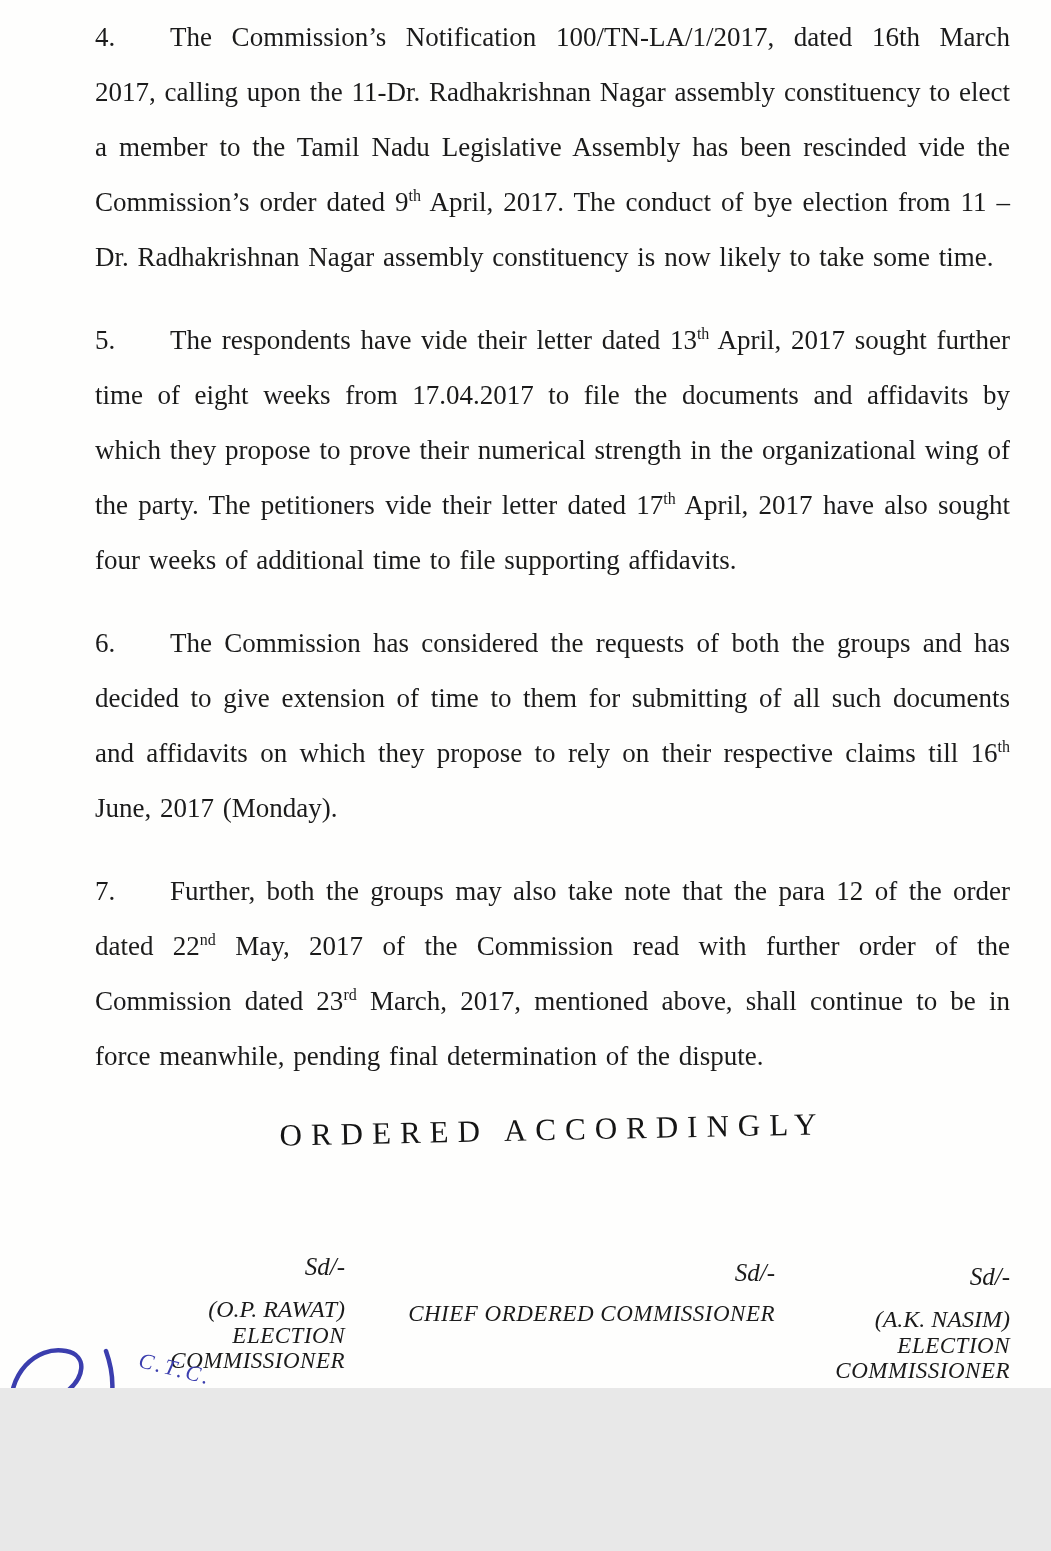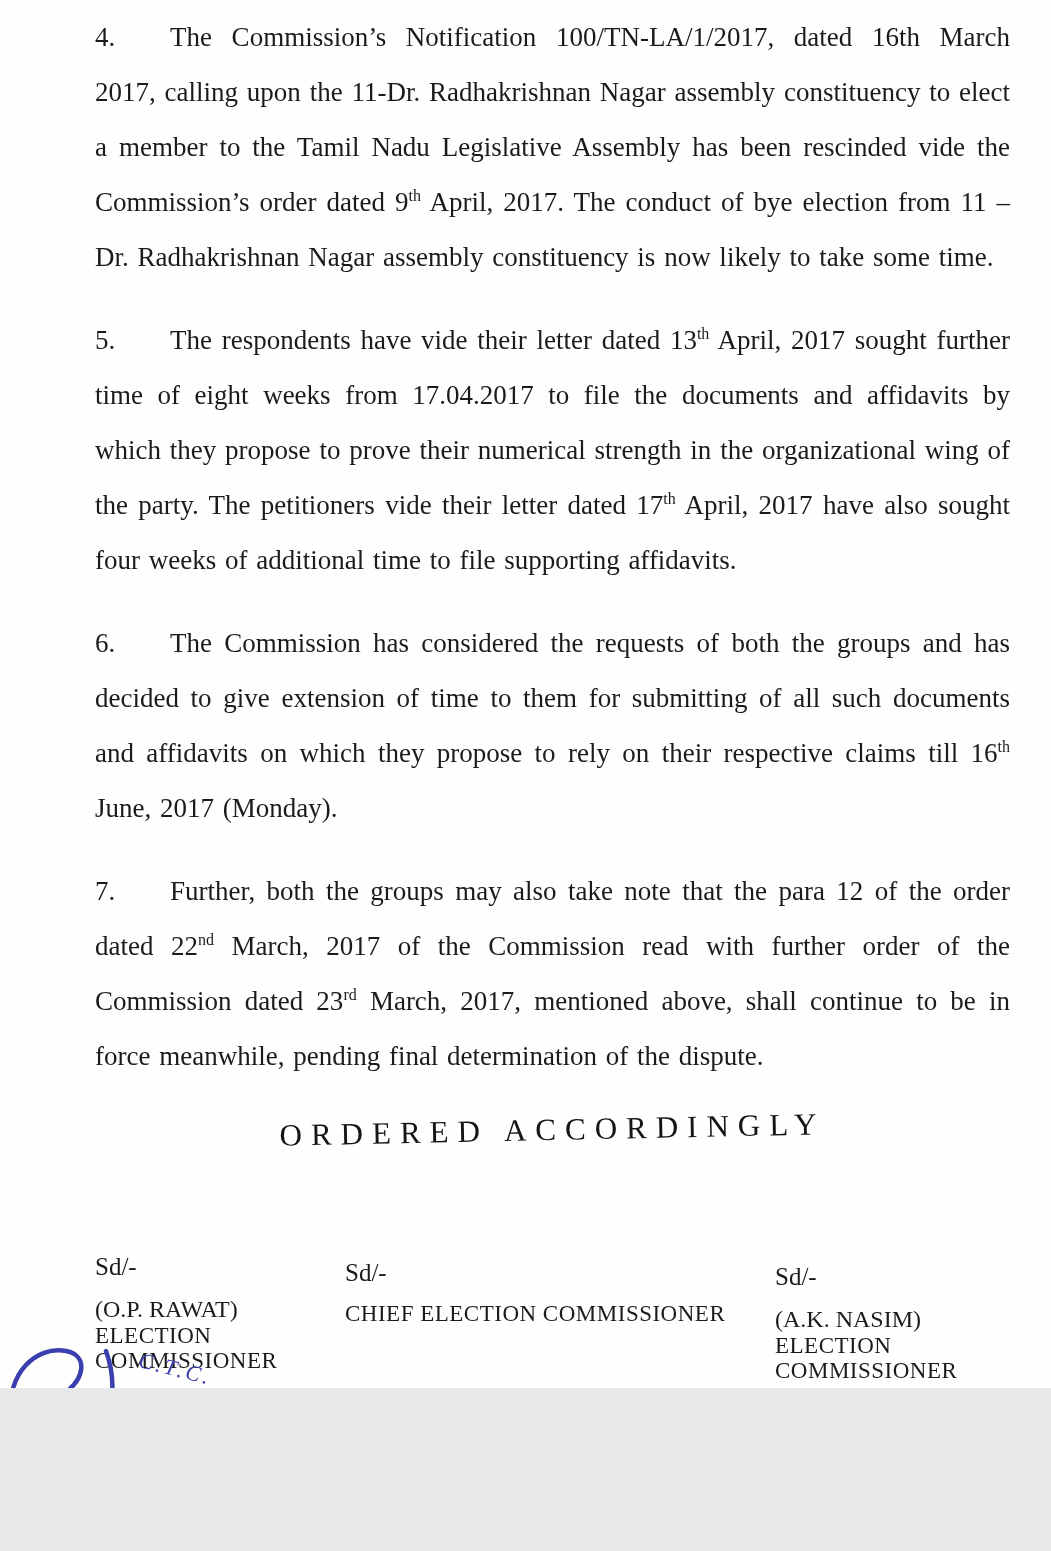--- a/index.html
+++ b/index.html
@@ -29,21 +29,21 @@
     text-align:center;
     font-size:31px;
     letter-spacing:9px;
     transform:rotate(-1.2deg);
     color:#151515;
   }
   .sigrow{
     margin-top:104px;
     display:flex;
   }
-  .sigcol{text-align:left;}
+  .sigcol{text-align:right;font-style:italic;}
   .sigcol.c1{width:250px;}
   .sigcol.c2{width:430px;transform:translateY(6px);}
   .sigcol.c3{width:235px;transform:translateY(10px);}
   .sd{font-size:25px;line-height:30px;margin-bottom:13px;}
   .signame{font-size:24px;line-height:28px;}
   .sigtitle{font-size:23px;line-height:25px;letter-spacing:0.5px;}
   .dateline{
     margin-top:32px;margin-left:-10px;
     font-size:27px;
   }
@@ -95,33 +95,33 @@
 
 <div class="page">
   <div class="content">
 
     <p class="para"><span class="pnum">4.</span><span>The Commission’s Notification 100/TN-LA/1/2017, dated 16th March 2017, calling upon the 11-Dr. Radhakrishnan Nagar assembly constituency to elect a member to the Tamil Nadu Legislative Assembly has been rescinded vide the Commission’s order dated 9</span><sup>th</sup><span> April, 2017. The conduct of bye election from 11 – Dr. Radhakrishnan Nagar assembly constituency is now likely to take some time.</span></p>
 
     <p class="para"><span class="pnum">5.</span><span>The respondents have vide their letter dated 13</span><sup>th</sup><span> April, 2017 sought further time of eight weeks from 17.04.2017 to file the documents and affidavits by which they propose to prove their numerical strength in the organizational wing of the party.  The petitioners vide their letter dated 17</span><sup>th</sup><span> April, 2017 have also sought four weeks of additional time to file supporting affidavits.</span></p>
 
     <p class="para"><span class="pnum">6.</span><span>The Commission has considered the requests of both the groups and has decided to give extension of time to them for submitting of all such documents and affidavits on which they propose to rely on their respective claims till 16</span><sup>th</sup><span> June, 2017 (Monday).</span></p>
 
-    <p class="para"><span class="pnum">7.</span><span>Further, both the groups may also take note that the para 12 of the order dated 22</span><sup>nd</sup><span> March, 2017 of the Commission read with further order of the Commission dated 23</span><sup>rd</sup><span> March, 2017, mentioned above, shall continue to be in force meanwhile, pending final determination of the dispute.</span></p>
+    <p class="para"><span class="pnum">7.</span><span>Further, both the groups may also take note that the para 12 of the order dated 22</span><sup>nd</sup><span> May, 2017 of the Commission read with further order of the Commission dated 23</span><sup>rd</sup><span> March, 2017, mentioned above, shall continue to be in force meanwhile, pending final determination of the dispute.</span></p>
 
     <div class="heading">ORDERED ACCORDINGLY</div>
 
     <div class="sigrow">
       <div class="sigcol c1">
         <div class="sd">Sd/-</div>
         <div class="signame">(O.P. RAWAT)</div>
         <div class="sigtitle">ELECTION COMMISSIONER</div>
       </div>
       <div class="sigcol c2">
         <div class="sd">Sd/-</div>
-        <div class="sigtitle">CHIEF ELECTION COMMISSIONER</div>
+        <div class="sigtitle">CHIEF ORDERED COMMISSIONER</div>
       </div>
       <div class="sigcol c3">
         <div class="sd">Sd/-</div>
         <div class="signame">(A.K. NASIM)</div>
         <div class="sigtitle">ELECTION COMMISSIONER</div>
       </div>
     </div>
 
     <div class="dateline">
       <span class="place">New Delhi</span><span class="datepart"><span>20</span><sup>th</sup><span class="daterest">April, 2017</span></span>

